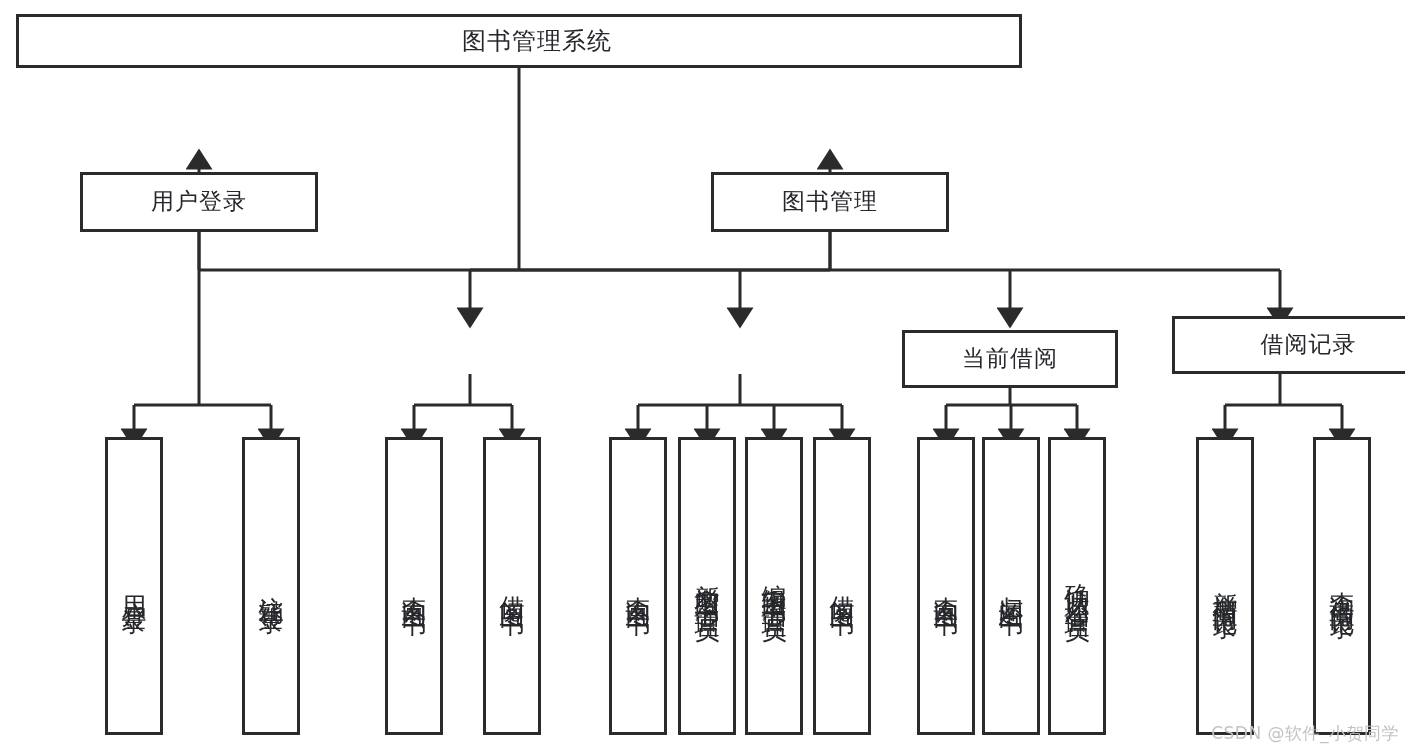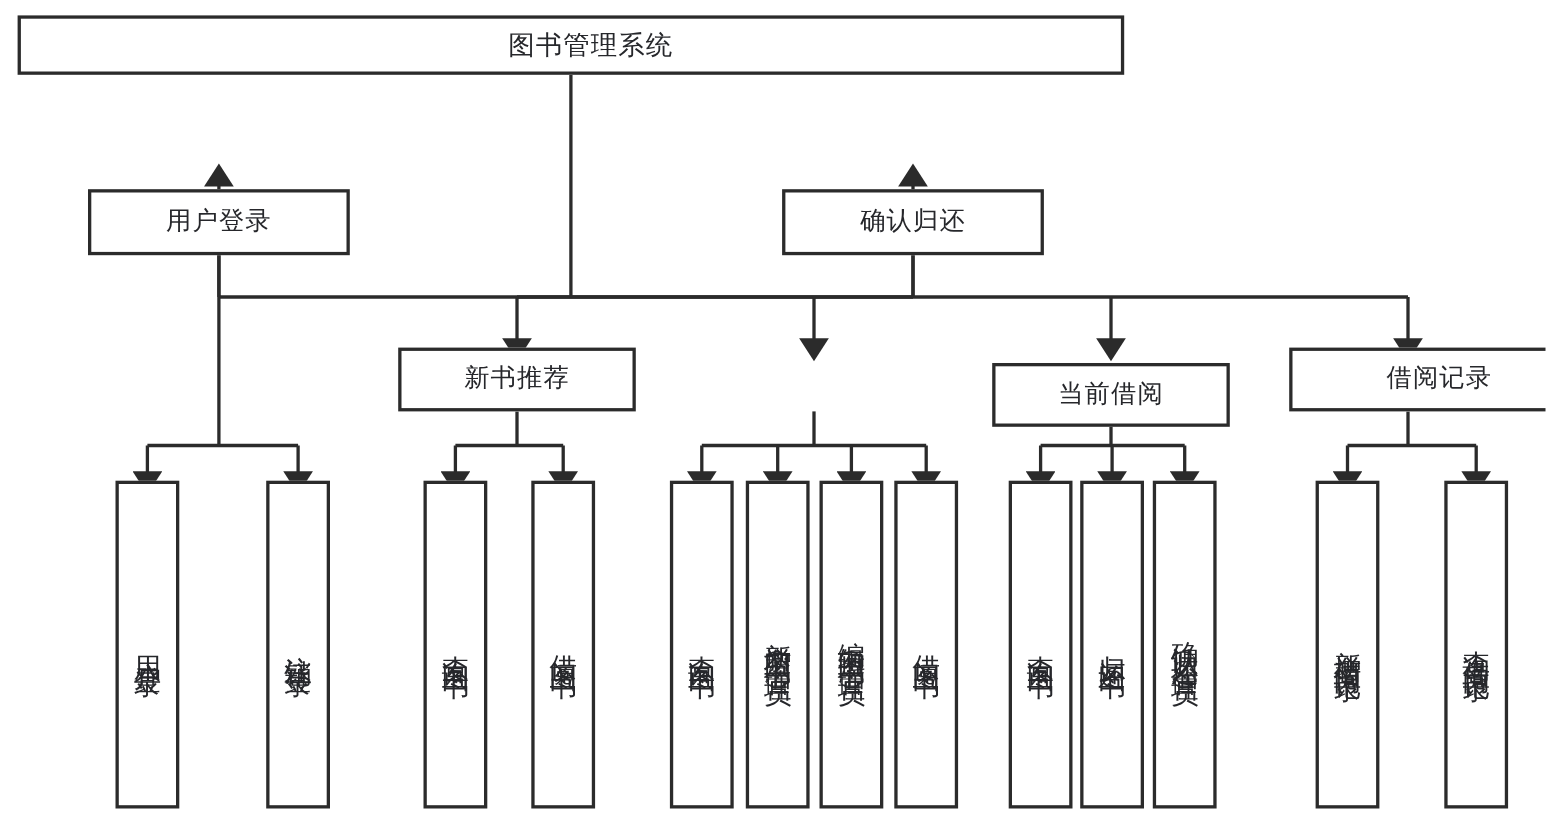--- a/index.html
+++ b/index.html
@@ -77,26 +77,23 @@
   </svg>
 
   <div class="node root h-node" style="left:16px;top:14px;width:1006px;height:54px;">
     <span class="lbl">图书管理系统</span>
   </div>
 
   <div class="node h-node" style="left:80px;top:172px;width:238px;height:60px;">
     <span class="lbl">用户登录</span>
   </div>
   <div class="node h-node" style="left:711px;top:172px;width:238px;height:60px;">
-    <span class="lbl">确认归还</span>
+    <span class="lbl">图书管理</span>
   </div>
 
-  <div class="node h-node" style="left:362px;top:316px;width:216px;height:58px;">
-    <span class="lbl">新书推荐</span>
-  </div>
   <div class="node h-node" style="left:902px;top:316px;width:216px;height:58px;margin-top:14px;">
     <span class="lbl">当前借阅</span>
   </div>
   <div class="node h-node" style="left:1172px;top:316px;width:249px;height:58px;padding-left:24px;">
     <span class="lbl">借阅记录</span>
   </div>
 
   <div class="node v-node" style="left:105px;top:437px;width:58px;height:298px;">
     <span class="lbl">用户登录</span>
   </div>
@@ -134,13 +131,14 @@
     <span class="lbl">确认归还（管理员）</span>
   </div>
 
   <div class="node v-node" style="left:1196px;top:437px;width:58px;height:298px;">
     <span class="lbl">新增借阅记录</span>
   </div>
   <div class="node v-node" style="left:1313px;top:437px;width:58px;height:298px;">
     <span class="lbl">查询借阅记录</span>
   </div>
 
+  <div class="wm">CSDN @软件_小贺同学</div>
 </div>
 
 </body></html>

